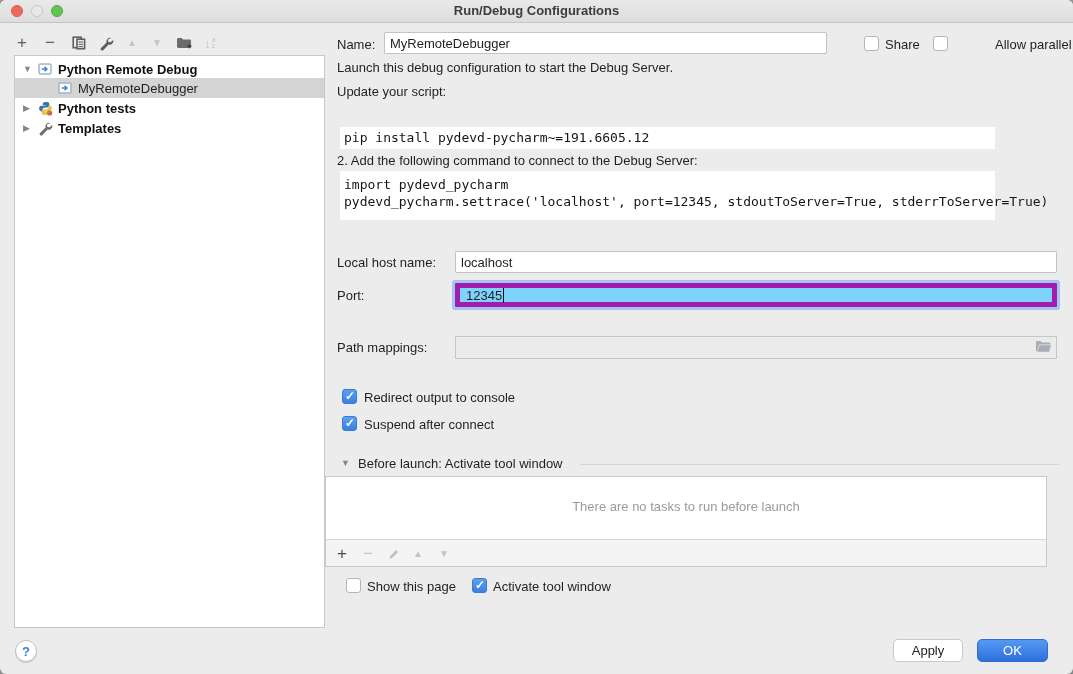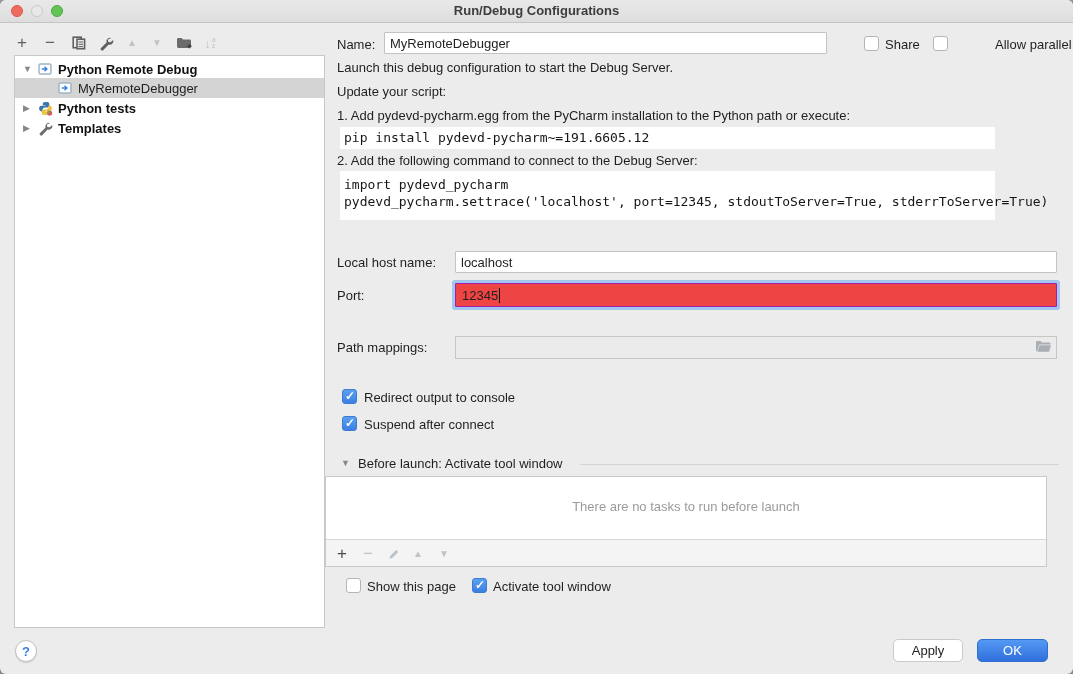--- a/index.html
+++ b/index.html
@@ -28,21 +28,21 @@
   .trow.selected{background:#d4d4d4;}
   .icon16{width:16px;height:16px;display:inline-flex;align-items:center;justify-content:center;margin-left:4px;}
   
   .txt{position:absolute;white-space:nowrap;color:#1f1f1f;}
   .code{position:absolute;left:340px;width:655px;background:#ffffff;
         font-family:"DejaVu Sans Mono",monospace;font-size:13px;color:#151515;box-sizing:border-box;
         padding-left:4px;white-space:pre;}
   .inp{position:absolute;height:22px;border:1px solid #c3c3c3;background:#fff;
        font-family:"Liberation Sans",sans-serif;font-size:13px;color:#1f1f1f;
        padding:0 5px;box-sizing:border-box;outline:none;border-radius:1px;}
-  .fieldfocus{position:absolute;background:#ef4444;border:1px solid #a21caf;box-shadow:0 0 0 3px #a2c6ee;
+  .fieldfocus{position:absolute;background:#7dd3fc;border:5px solid #a21caf;box-shadow:0 0 0 3px #a2c6ee;
               border-radius:1px;box-sizing:border-box;display:flex;align-items:center;padding:0 6px;}
   .caret{display:inline-block;width:1px;height:15px;background:#000;margin-left:1px;}
   .disabledfield{position:absolute;background:#ebebeb;border:1px solid #c6c6c6;box-sizing:border-box;
                  display:flex;align-items:center;justify-content:flex-end;padding-right:4px;}
   
   .cb{position:absolute;width:15px;height:15px;border-radius:3px;background:#fff;
       border:1px solid #b5b5b5;box-sizing:border-box;}
   .cb.checked{background:linear-gradient(#5ba0f0,#3b80e2);border-color:#3b7cd2;}
   .cb.checked::after{content:"✓";position:absolute;left:2px;top:-1px;color:#fff;font-size:12px;font-weight:bold;}
   
@@ -152,21 +152,20 @@
 
   <div class="txt" style="left:337px;top:37px;">Name:</div>
   <input class="inp" style="left: 384px; top: 32px; width: 443px;" value="MyRemoteDebugger">
   <span class="cb" style="left:864px;top:36px;"></span>
   <div class="txt" style="left:885px;top:37px;">Share</div>
   <span class="cb" style="left:933px;top:36px;"></span>
   <div class="txt" style="left:954px;top:37px;margin-left:41px;">Allow parallel run</div>
 
   <div class="txt" style="left:337px;top:60px;">Launch this debug configuration to start the Debug Server.</div>
   <div class="txt" style="left:337px;top:84px;">Update your script:</div>
-  <div class="txt" style="left:337px;top:108px;">1. Add pydevd-pycharm.egg from the PyCharm installation to the Python path or execute:</div>
   <div class="code" style="top:127px;height:22px;line-height:22px;">pip install pydevd-pycharm~=191.6605.12</div>
   <div class="txt" style="left:337px;top:153px;">2. Add the following command to connect to the Debug Server:</div>
   <div class="code" style="top:171px;height:49px;padding-top:5px;line-height:17px;"><span>import pydevd_pycharm</span>
 <span>pydevd_pycharm.settrace('localhost', port=12345, stdoutToServer=True, stderrToServer=True)</span></div>
 
   <div class="txt" style="left:337px;top:255px;">Local host name:</div>
   <input class="inp" style="left: 455px; top: 251px; width: 602px;" value="localhost">
 
   <div class="txt" style="left:337px;top:288px;text-align:right;">Port:</div>
   <div class="fieldfocus" style="left:455px;top:283px;width:602px;height:24px;">

